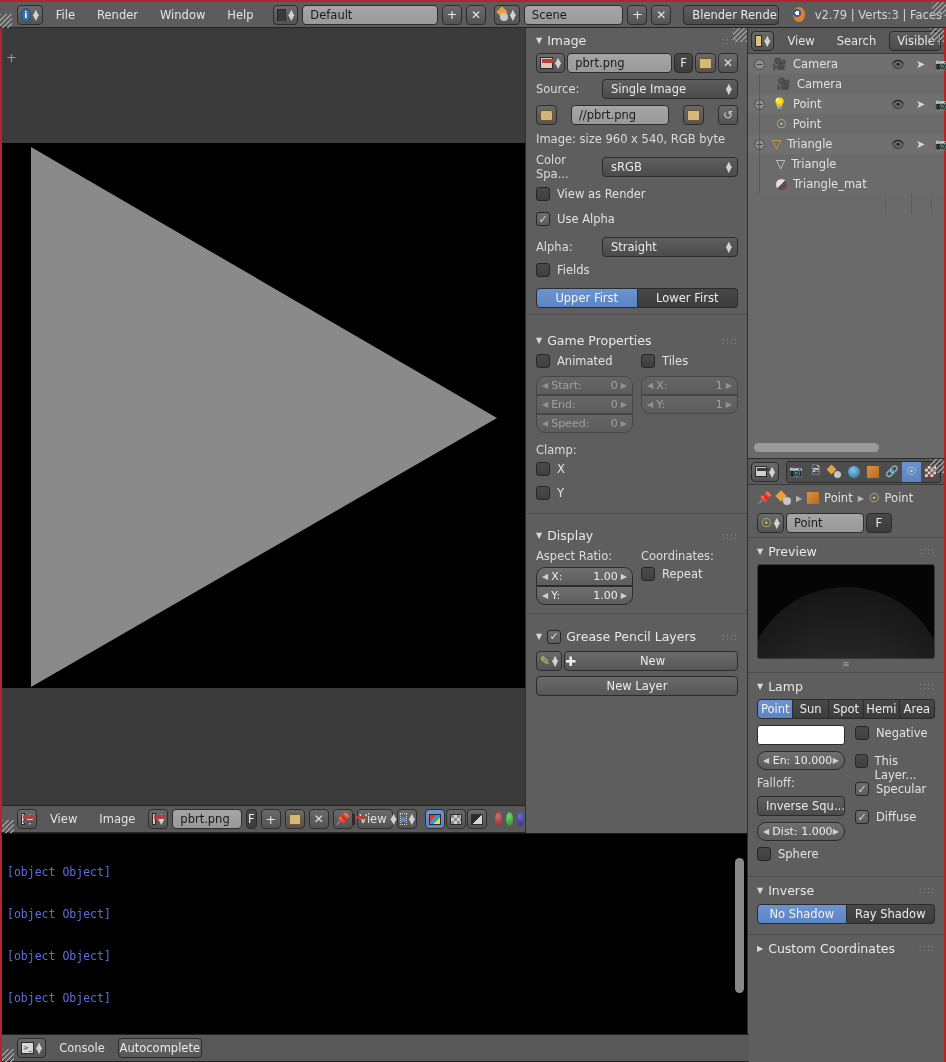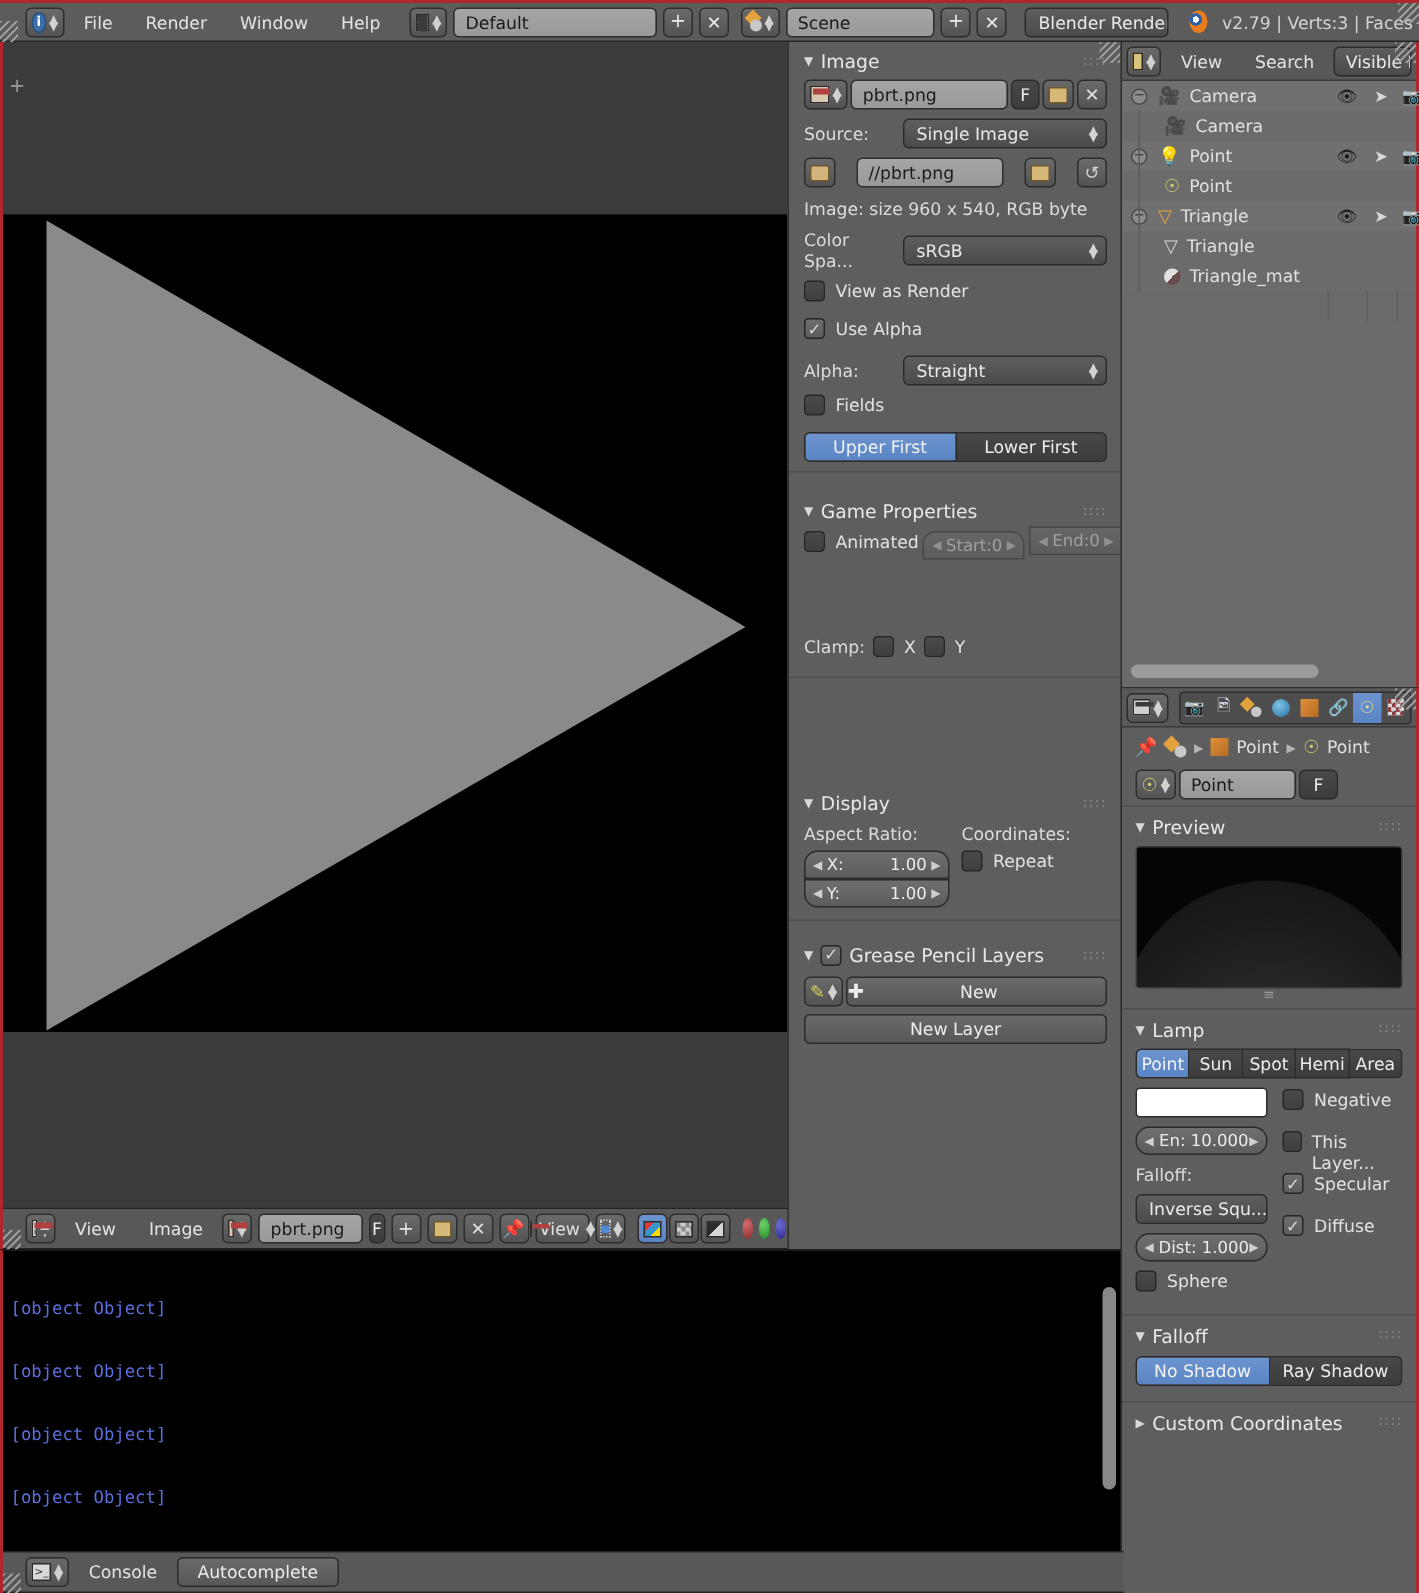--- a/index.html
+++ b/index.html
@@ -358,21 +358,21 @@
       <div class="panel-sep"></div>
     </div>
 
     <div class="abs" style="left:0;top:300px;width:222px;">
       <div class="panel-title" style="padding:4px 10px 0 10px;">
         <span class="tri">▼</span>
         <span>Game Properties</span>
         <span class="grip">::::</span>
       </div>
       <div style="padding:5px 10px 6px 10px;display:flex;gap:8px;">
-        <div style="flex:1;display:flex;flex-direction:row;gap:3px;">
+        <div style="flex:1;display:flex;flex-direction:column;gap:3px;">
           <div class="checkrow">
             <span class="chk"></span>
             <span class="chk-lbl">Animated</span>
           </div>
           <div class="numfield disabled" style="border-radius:9px 9px 0 0;">
             <span class="arw">◀</span>
             <span class="lbl">Start:</span>
             <span class="val">0</span>
             <span class="arw">▶</span>
           </div>
@@ -402,21 +402,21 @@
           </div>
           <div class="numfield disabled" style="border-radius:0 0 9px 9px;margin-top:-3px;">
             <span class="arw">◀</span>
             <span class="lbl">Y:</span>
             <span class="val">1</span>
             <span class="arw">▶</span>
           </div>
         </div>
       </div>
       <div style="padding:4px 10px 8px 10px;display:flex;gap:8px;">
-        <div style="flex:1;display:flex;flex-direction:row;gap:5px;">
+        <div style="flex:1;display:flex;flex-direction:column;gap:5px;">
           <span class="lbl-static">Clamp:</span>
           <div class="checkrow">
             <span class="chk"></span>
             <span class="chk-lbl">X</span>
           </div>
           <div class="checkrow">
             <span class="chk"></span>
             <span class="chk-lbl">Y</span>
           </div>
         </div>
@@ -701,21 +701,21 @@
           </div>
         </div>
       </div>
     </div>
 
     <div class="panel-sep" style="margin-top:10px;"></div>
 
     <div>
       <div class="panel-title" style="padding:5px 9px 0 9px;">
         <span class="tri">▼</span>
-        <span>Falloff</span>
+        <span>Inverse</span>
         <span class="grip">::::</span>
       </div>
       <div style="padding:6px 9px 0 9px;display:flex;">
         <div class="btn sel" style="flex:1;border-radius:4px 0 0 4px;">No Shadow</div>
         <div class="btn dark" style="flex:1;border-radius:0 4px 4px 0;border-left:none;">Ray Shadow</div>
       </div>
     </div>
 
     <div class="panel-sep" style="margin-top:10px;"></div>
 
@@ -752,17 +752,17 @@
       <div class="icon-btn" style="margin-left:12px;">
         <span style="width:13px;height:12px;background:#d8d8d8;border:1px solid #2b2b2b;display:block;position:relative;">
           <span style="position:absolute;left:1px;top:2px;color:#2b2b2b;font-size:7px;line-height:7px;">&gt;_</span>
         </span>
         <span class="spin">
             <span>▲</span>
             <span>▼</span>
           </span>
       </div>
       <div class="menu-item">Console</div>
-      <div class="btn" style="width:108px;">Autocomplete</div>
+      <div class="btn" style="width:84px;">Autocomplete</div>
     </div>
   </div>
 
 </div>
 
 </body></html>

